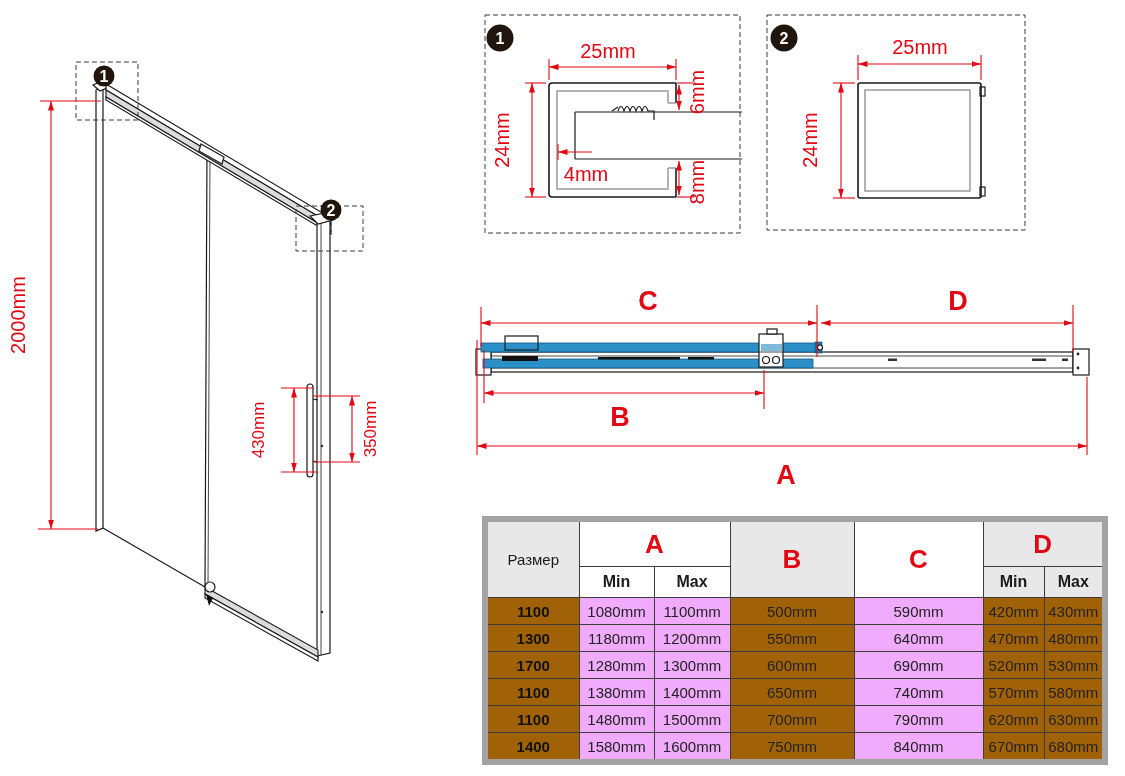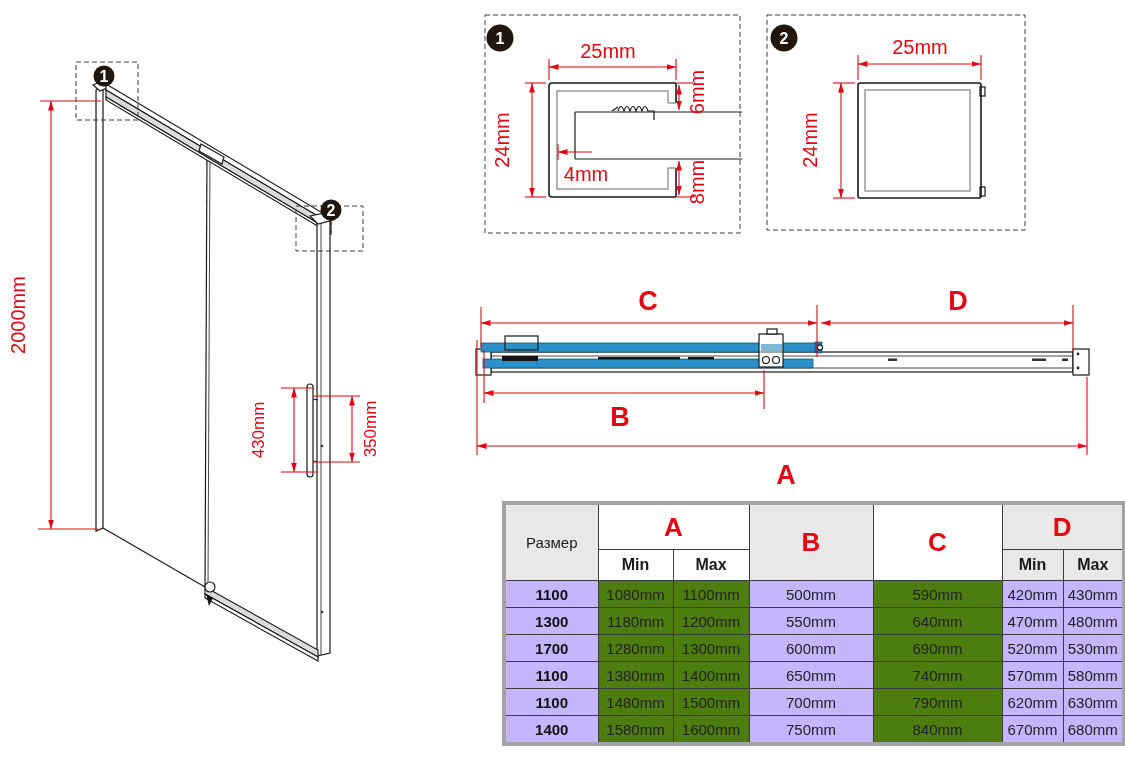--- a/index.html
+++ b/index.html
@@ -15,28 +15,28 @@
   .red{stroke:#e30613;fill:none;stroke-width:1.1px;}
   .dsh{stroke:#3a3a3a;fill:none;stroke-width:1px;stroke-dasharray:5 3;}
   .wfill{fill:#fff;stroke:#1a1a1a;stroke-width:1.2px;}
   .gfill{fill:#dcdcdc;stroke:#1a1a1a;stroke-width:1.1px;}
   text.dim{fill:#e30613;font-size:20px;font-family:"Liberation Sans",sans-serif;text-anchor:middle;}
   text.dimS{fill:#e30613;font-size:17px;font-family:"Liberation Sans",sans-serif;text-anchor:middle;}
   text.letter{fill:#e30613;font-size:27px;font-weight:bold;font-family:"Liberation Sans",sans-serif;text-anchor:middle;}
   text.badge{fill:#fff;font-size:16px;font-weight:bold;font-family:"Liberation Sans",sans-serif;text-anchor:middle;}
 
   
-  table.spec{position:absolute;left:482px;top:501px;width:620px;border-collapse:collapse;
-             border:4px solid #a3a3a3;table-layout:fixed;margin-left:20px;}
+  table.spec{position:absolute;left:482px;top:516px;width:620px;border-collapse:collapse;
+             border:6px solid #a3a3a3;table-layout:fixed;}
   table.spec th,table.spec td{border:1px solid #3c3c3c;text-align:center;vertical-align:middle;
              font-family:"Liberation Sans",sans-serif;padding:0;}
   .hgray{background:#e8e8e8;}
   .hwhite{background:#fff;}
-  .dgray{background:#c4b5fd;}
-  .dwhite{background:#4d7c0f;}
+  .dgray{background:#a16207;}
+  .dwhite{background:#f0abfc;}
   th.sizehdr{font-size:15px;font-weight:normal;color:#1a1a1a;}
   th.redletter{color:#e30613;font-size:26px;font-weight:bold;height:44px;}
   th.minmax{font-size:16px;color:#1a1a1a;height:30px;}
   td.sizecell{font-size:15px;font-weight:bold;color:#111;height:26px;}
   td.val{font-size:15px;color:#222;height:26px;font-weight:normal;}
 </style>
 </head>
 <body>
 
 <div class="canvas">

